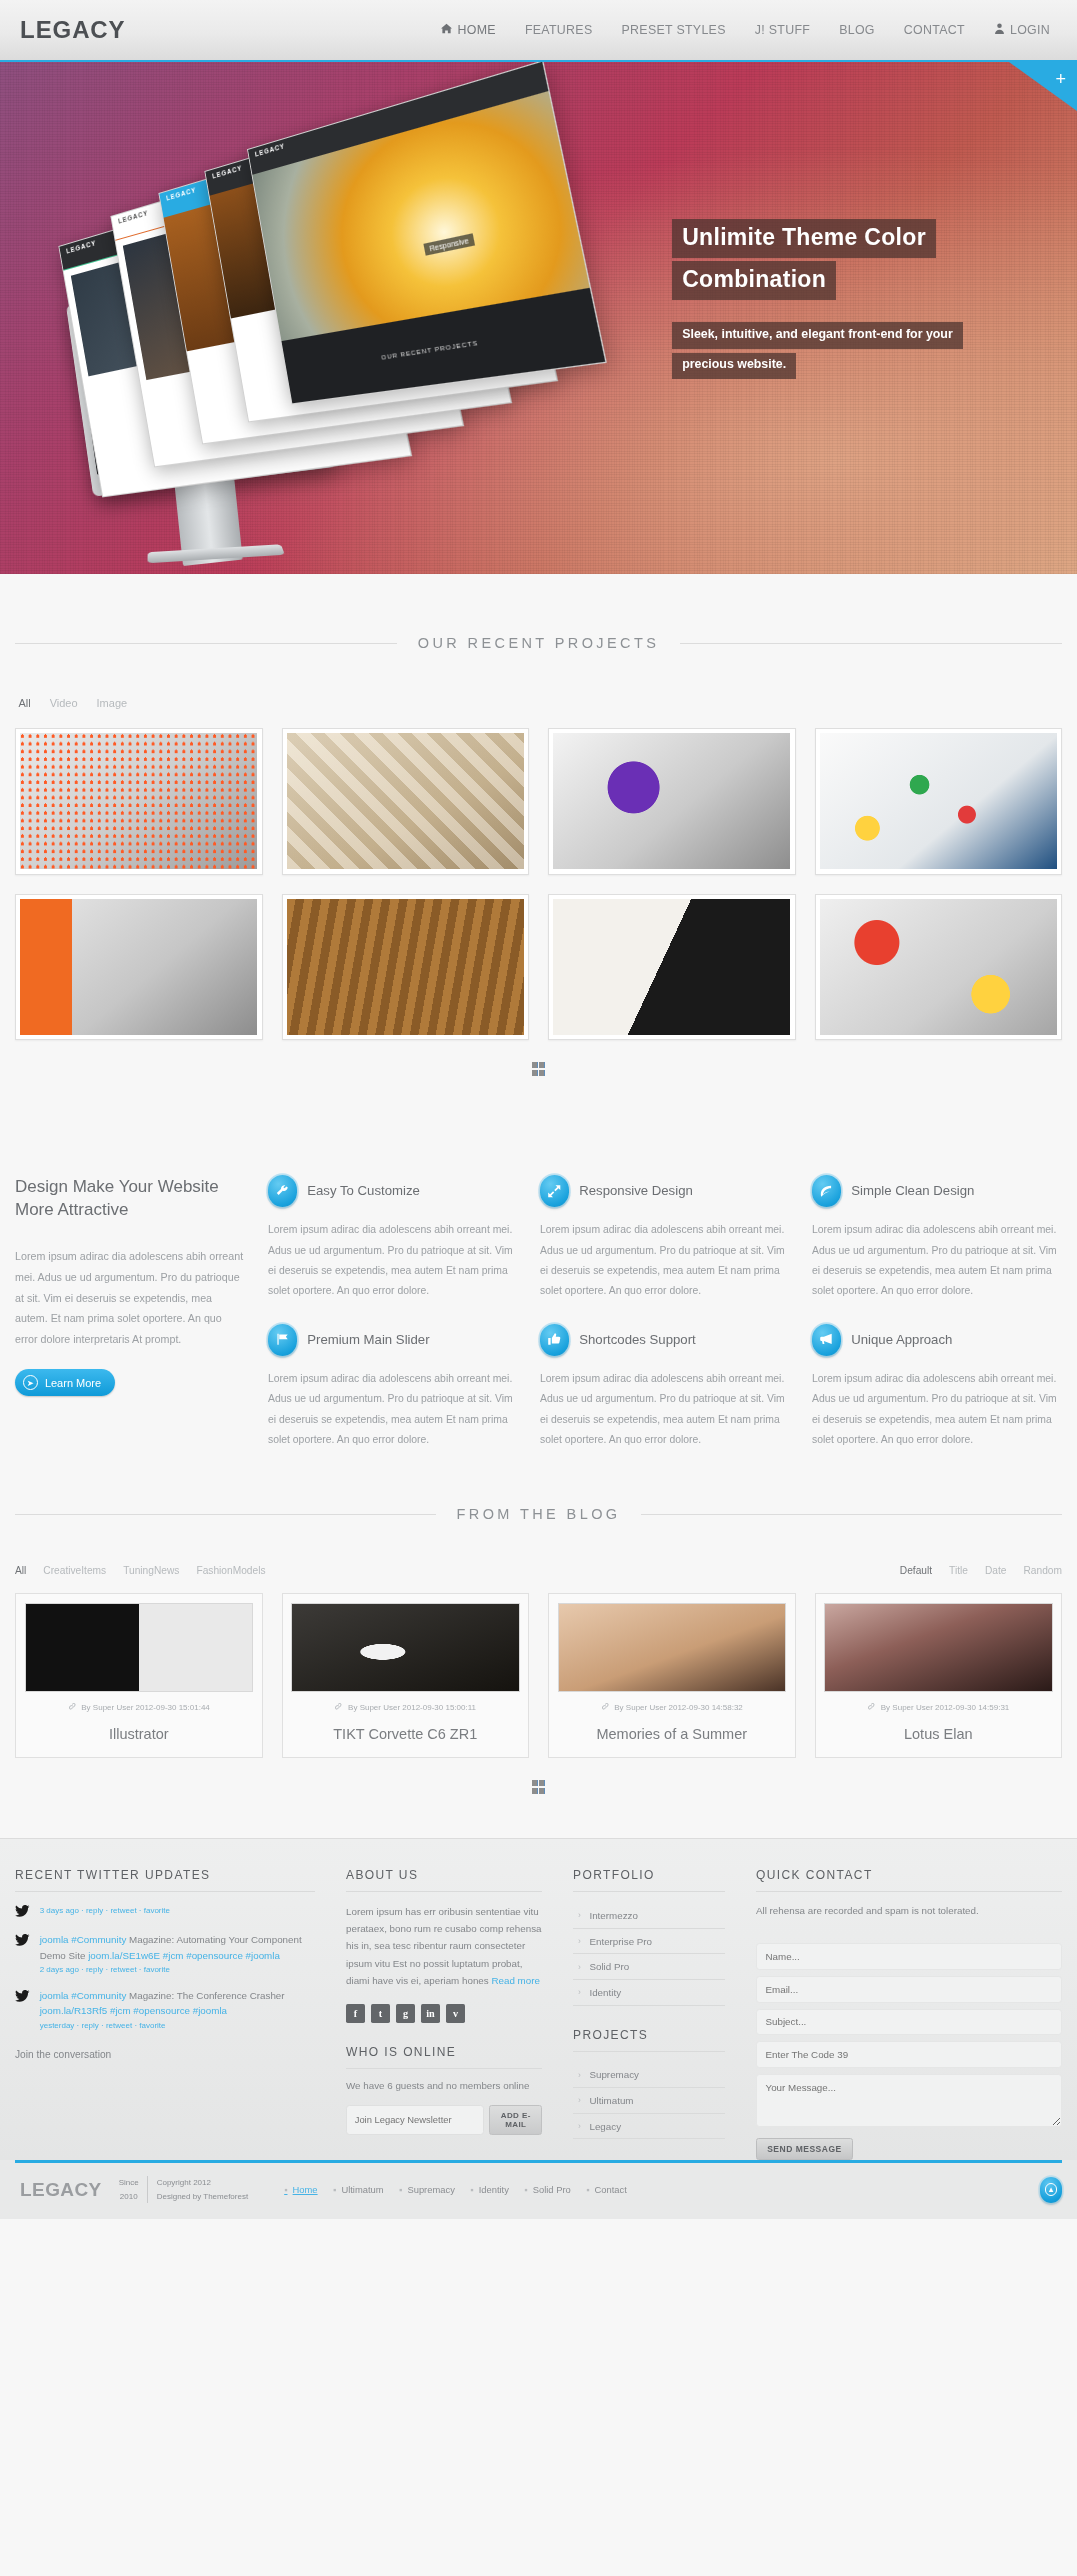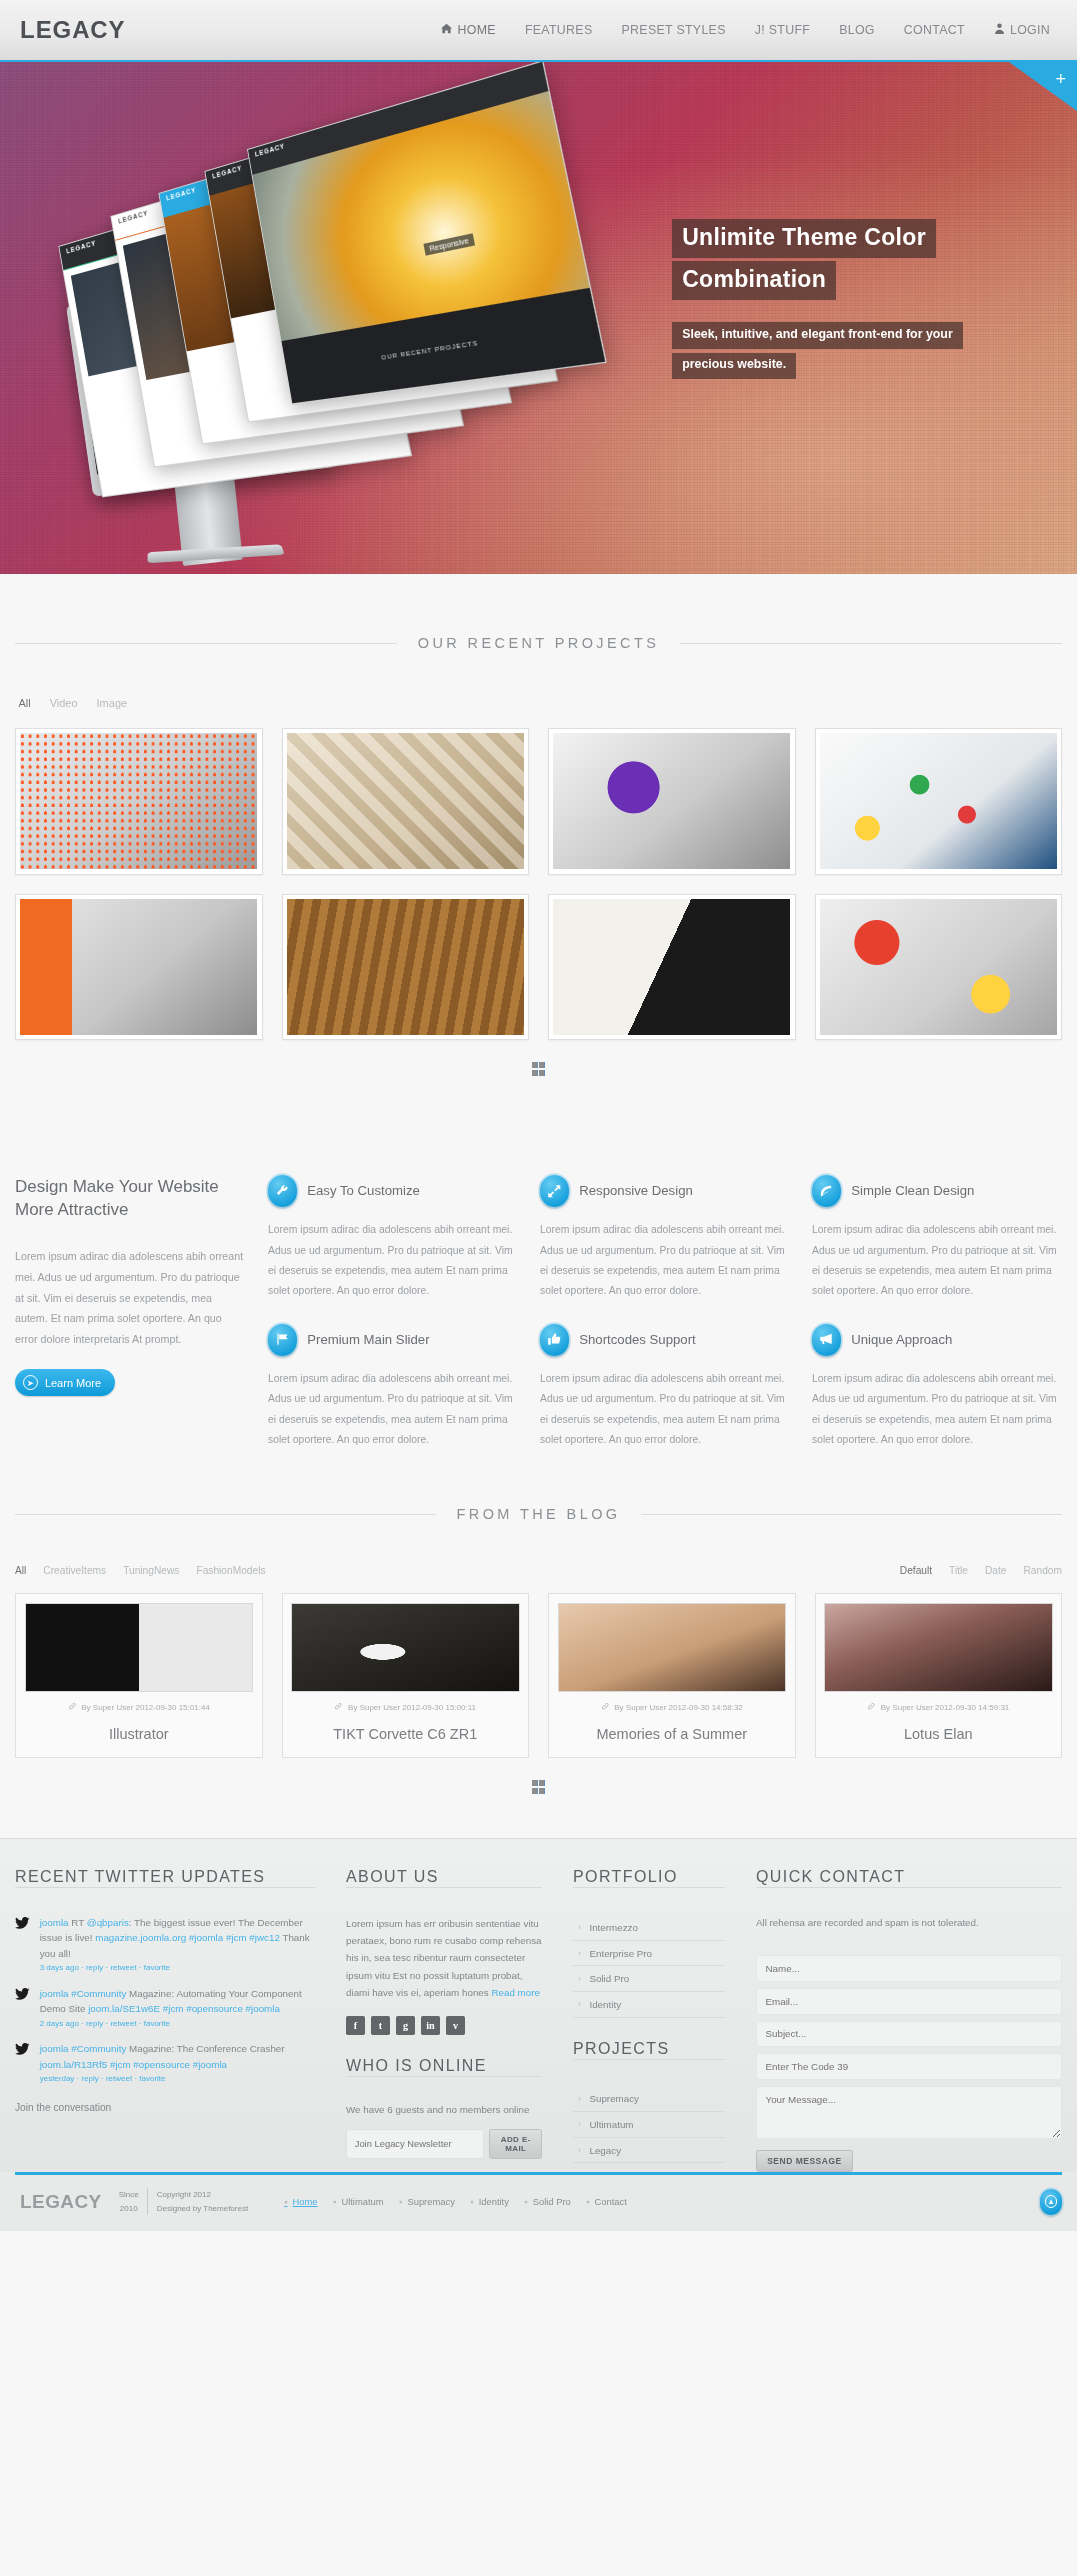--- a/index.html
+++ b/index.html
@@ -225,22 +225,22 @@
   
   #footer{
     margin-top:44px;
     background:linear-gradient(to bottom,#eeefef 0%,#e4e5e5 100%);
     border-top:0.9px solid #dcdcdc;
     padding:29px 0 0;
   }
   .fcols{display:flex;gap:31px;}
   .fc-tw{width:300px;} .fc-about{width:196px;} .fc-port{width:152px;} .fc-contact{flex:1;}
   .fh{
-    font-size:16px;letter-spacing:1.4px;color:#5e6165;
-    padding-bottom:1px;border-bottom:0.9px solid #d9dada;margin-bottom:27px;
+    font-size:12px;letter-spacing:1.4px;color:#5e6165;
+    padding-bottom:9px;border-bottom:0.9px solid #d9dada;margin-bottom:11px;
   }
   .tweet{display:flex;gap:10.2px;margin-bottom:13.6px;}
   .tw-bird{width:14.5px;flex:none;padding-top:1.7px;}
   .tw-bird svg{width:14.5px;height:12px;fill:#1b1b1b;}
   .tweet .tx{font-size:9.8px;line-height:1.55;color:#84878b;}
   .tweet .tx a{color:#46b3e6;text-decoration:none;}
   .tweet .sub{margin-top:2.6px;font-size:8px;color:#46b3e6;}
   .tweet .sub a{color:#46b3e6;text-decoration:none;}
   .join{margin-top:19px;font-size:10.2px;color:#84878b;}
   .abouttx{font-size:9.8px;line-height:1.75;color:#84878b;}
@@ -635,21 +635,20 @@
     <div class="fcols">
 
       <div class="fc-tw">
         <div class="fh">RECENT TWITTER UPDATES</div>
 
         <div class="tweet">
           <span class="tw-bird"><svg viewBox="0 0 24 20">
                 <path d="M24 2.3a9.6 9.6 0 0 1-2.8.8A4.9 4.9 0 0 0 23.3.4a9.7 9.7 0 0 1-3.1 1.2A4.9 4.9 0 0 0 11.8 6a13.9 13.9 0 0 1-10-5.1 4.9 4.9 0 0 0 1.5 6.5A4.8 4.8 0 0 1 1 6.8v.1a4.9 4.9 0 0 0 3.9 4.8 4.9 4.9 0 0 1-2.2.1 4.9 4.9 0 0 0 4.6 3.4A9.9 9.9 0 0 1 0 17.3a14 14 0 0 0 7.6 2.2c9 0 14-7.5 14-14v-.6A10 10 0 0 0 24 2.3z"></path>
               </svg></span>
           <div>
-            <div class="tx"><a href="#">joomla</a> RT <a href="#">@qbparis</a>: The biggest issue ever! The December issue is live! <a href="#">magazine.joomla.org</a> <a href="#">#joomla #jcm #jwc12</a> Thank you all!</div>
             <div class="sub"><span>3 days ago</span> · <a href="#">reply</a> · <a href="#">retweet</a> · <a href="#">favorite</a></div>
           </div>
         </div>
 
         <div class="tweet">
           <span class="tw-bird"><svg viewBox="0 0 24 20">
                 <path d="M24 2.3a9.6 9.6 0 0 1-2.8.8A4.9 4.9 0 0 0 23.3.4a9.7 9.7 0 0 1-3.1 1.2A4.9 4.9 0 0 0 11.8 6a13.9 13.9 0 0 1-10-5.1 4.9 4.9 0 0 0 1.5 6.5A4.8 4.8 0 0 1 1 6.8v.1a4.9 4.9 0 0 0 3.9 4.8 4.9 4.9 0 0 1-2.2.1 4.9 4.9 0 0 0 4.6 3.4A9.9 9.9 0 0 1 0 17.3a14 14 0 0 0 7.6 2.2c9 0 14-7.5 14-14v-.6A10 10 0 0 0 24 2.3z"></path>
               </svg></span>
           <div>
             <div class="tx"><a href="#">joomla</a> <a href="#">#Community</a> Magazine: Automating Your Component Demo Site <a href="#">joom.la/SE1w6E</a> <a href="#">#jcm #opensource #joomla</a></div>

